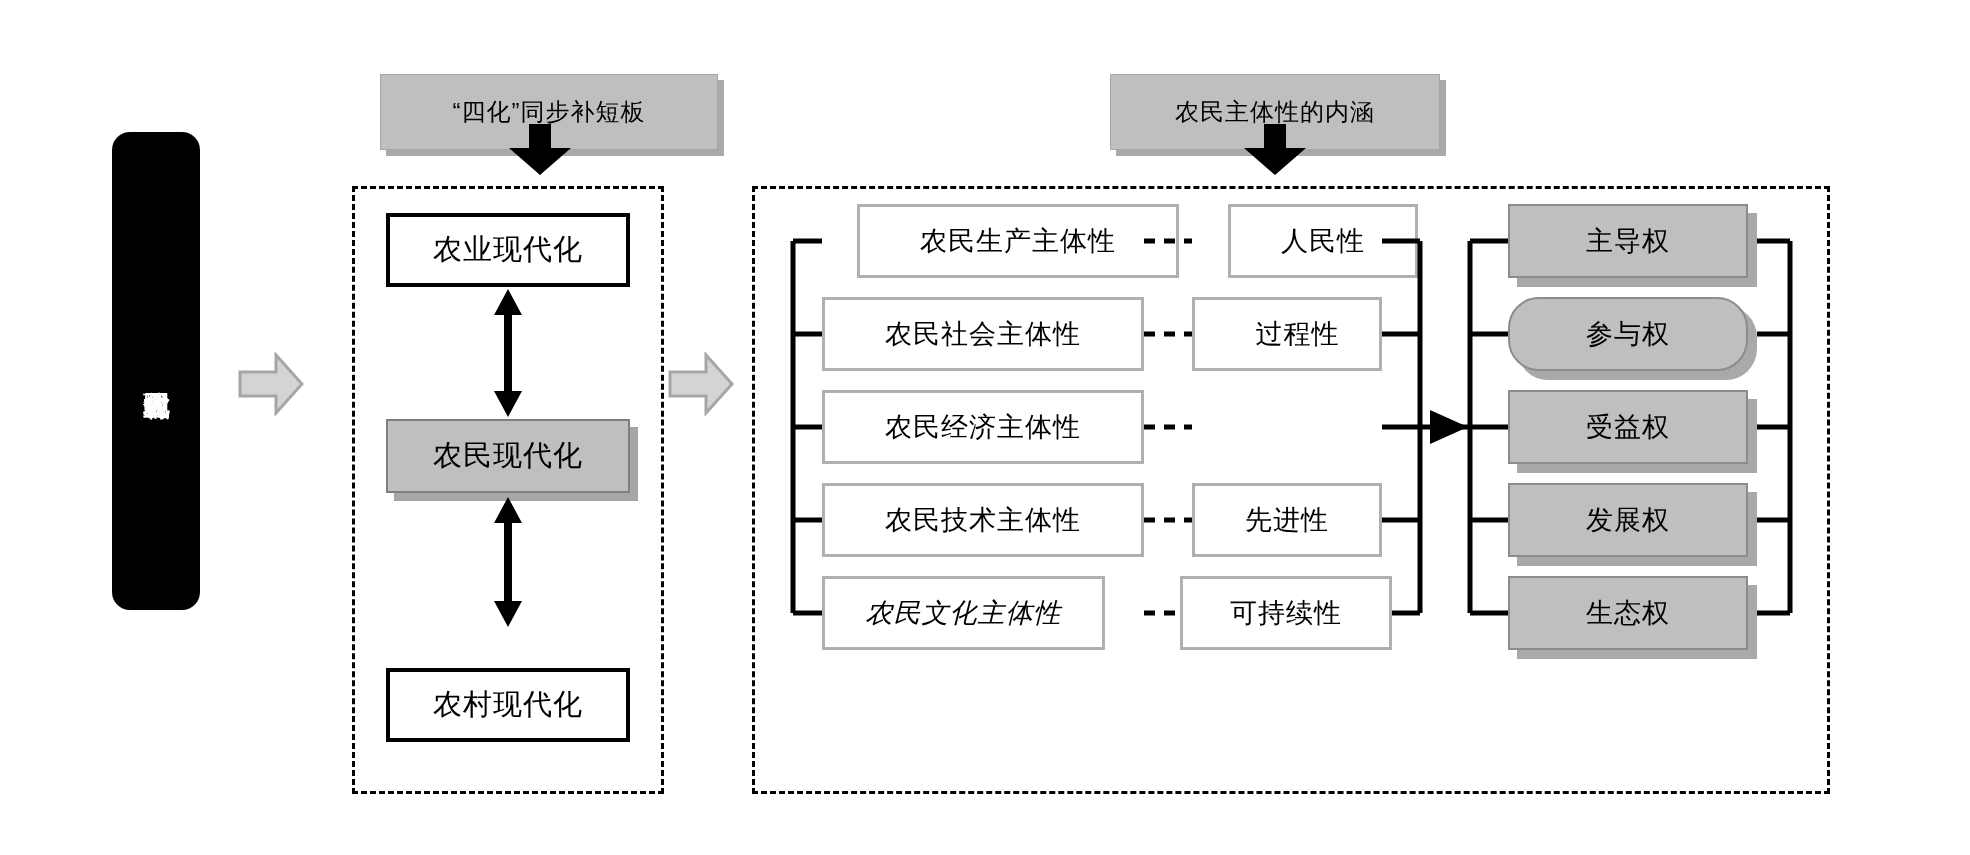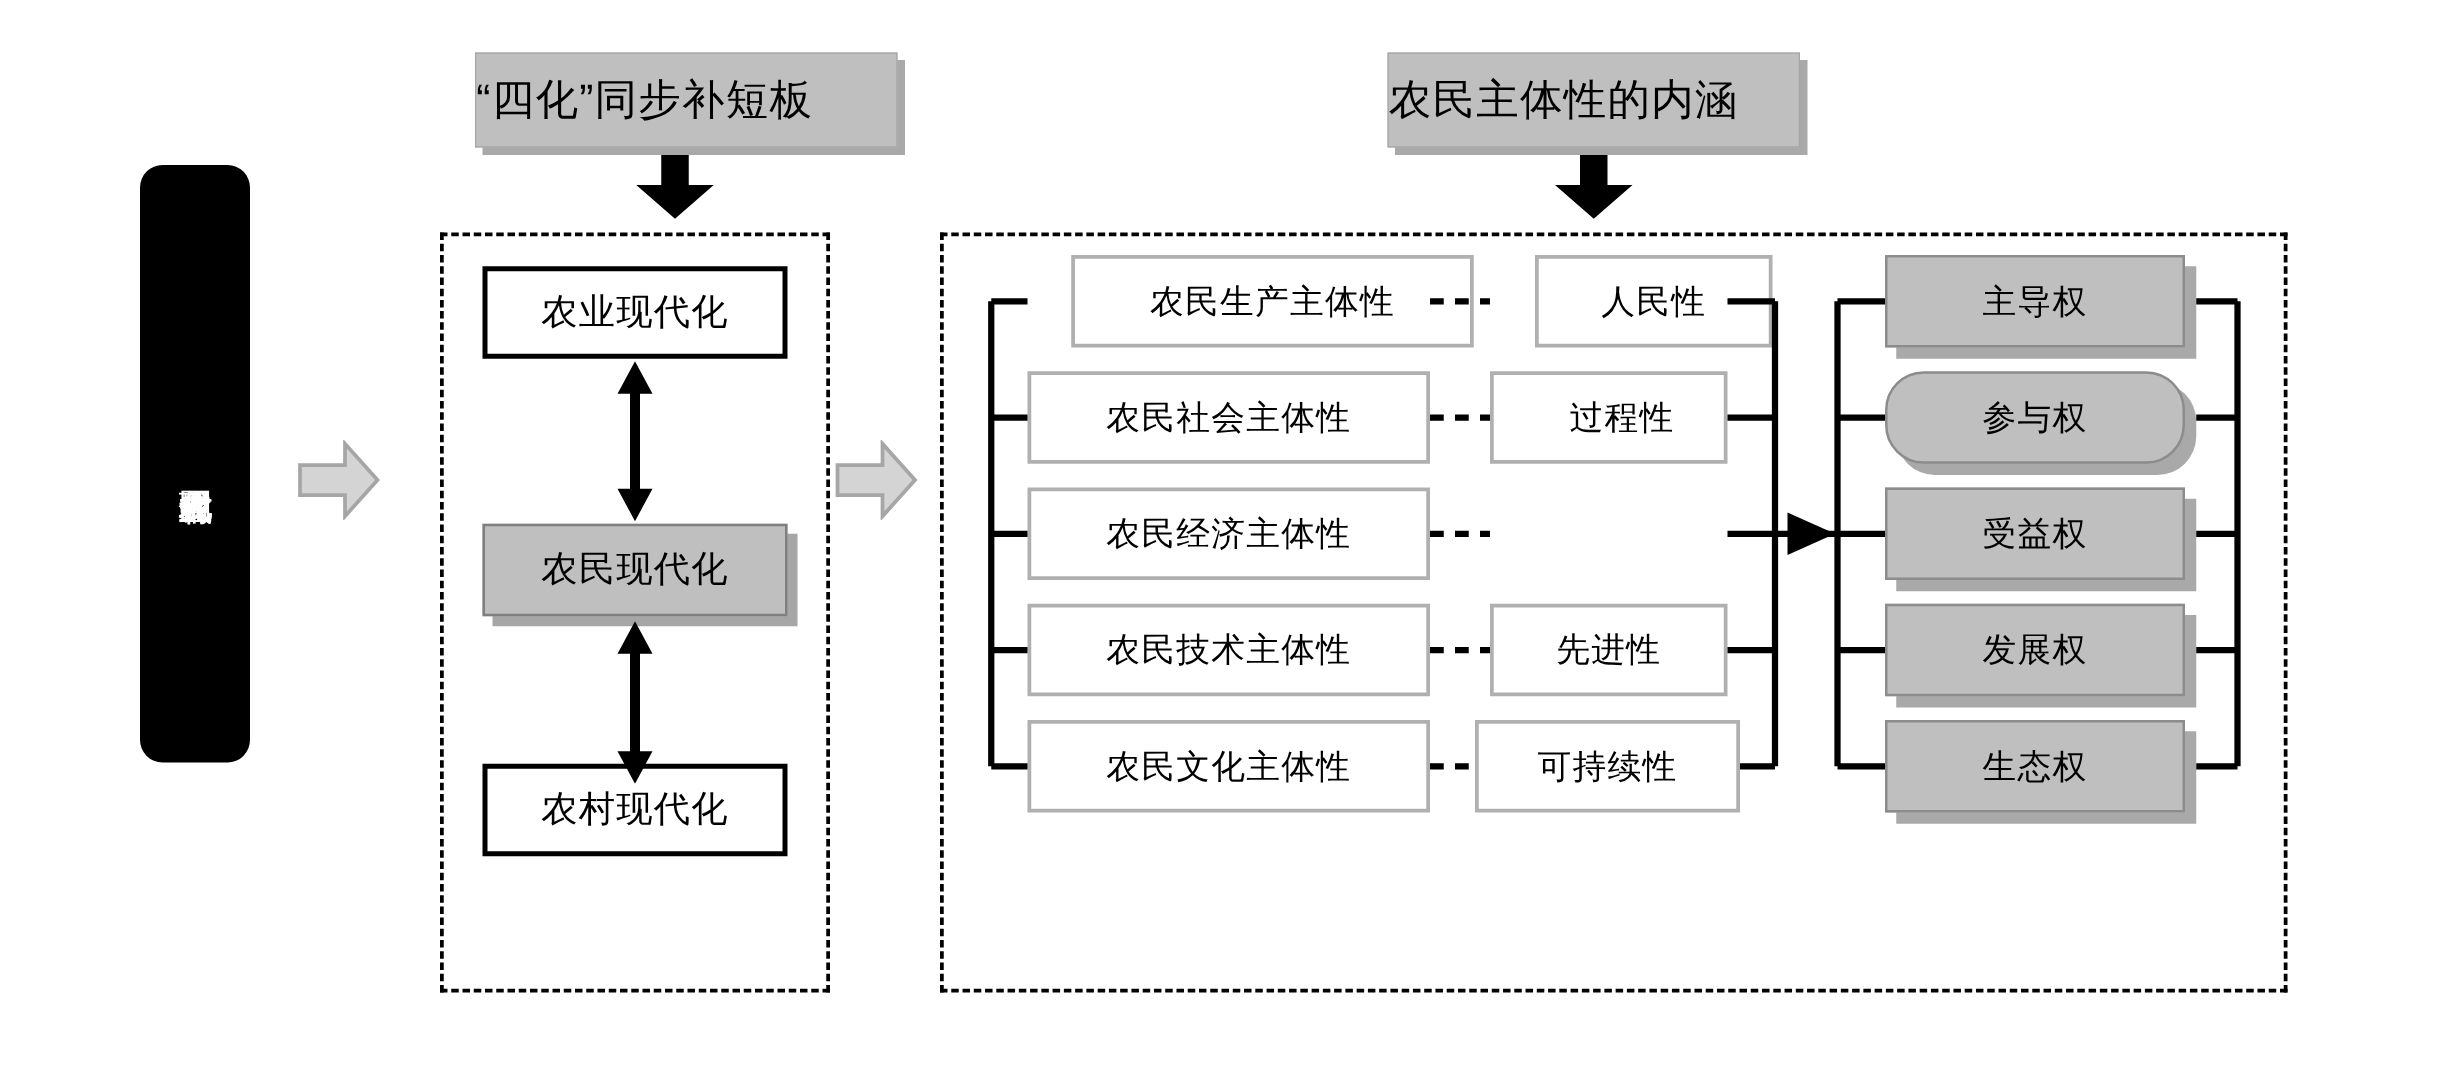--- a/index.html
+++ b/index.html
@@ -41,24 +41,25 @@
     width: 66px; height: 64px;
   }
   .blockarrow svg { display: block; width: 100%; height: 100%; }
 
   
   .plate {
     position: absolute;
     background: #bfbfbf;
     border: 1px solid #a6a6a6;
     box-shadow: 6px 6px 0 rgba(140,140,140,0.75);
-    display: flex; align-items: center; 
+    display: flex; align-items: center; justify-content: center;
     color: #000;
-    font-size: 34px;
+    font-size: 24px;
     letter-spacing: 1px;
+    margin-top: 32px;
   }
   #plate-left  { left: 380px; top: 42px;  width: 338px; height: 76px; }
   #plate-right { left: 1110px; top: 42px; width: 330px; height: 76px; }
 
   
   .downarrow { position: absolute; width: 70px; height: 52px; }
   .downarrow svg { display:block; width:100%; height:100%; }
 
   
   .panel {
@@ -75,21 +76,21 @@
     display: flex; align-items: center; justify-content: center;
     font-size: 29px; color: #000; letter-spacing: 1px;
   }
   .mbox.white { background:#fff; border: 4px solid #000; }
   .mbox.grey  {
     background:#bfbfbf; border: 2px solid #7f7f7f;
     box-shadow: 8px 8px 0 rgba(150,150,150,0.85);
   }
   #m-agri    { left: 386px; top: 213px; width: 244px; height: 74px; }
   #m-farmer  { left: 386px; top: 419px; width: 244px; height: 74px; }
-  #m-rural   { left: 386px; top: 611px; width: 244px; height: 74px; }
+  #m-rural   { left: 386px; top: 668px; width: 244px; height: 74px; }
 
   
   .vdbl { position:absolute; width: 34px; }
   .vdbl svg { display:block; width:100%; height:100%; }
 
   
   .rbox {
     position: absolute;
     display: flex; align-items: center; justify-content: center;
     color:#000; letter-spacing: 1px;
@@ -182,21 +183,21 @@
   </div>
   <div class="rbox plainbox" style="left:822px; top:297px;  width:322px; height:74px;">
     <span>农民社会主体性</span>
   </div>
   <div class="rbox plainbox" style="left:822px; top:390px;  width:322px; height:74px;">
     <span>农民经济主体性</span>
   </div>
   <div class="rbox plainbox" style="left:822px; top:483px;  width:322px; height:74px;">
     <span>农民技术主体性</span>
   </div>
-  <div class="rbox plainbox" style="left:822px; top:576px;  width:322px; height:74px;">
+  <div class="rbox plainbox" style="left:822px; top:576px;  width:283px; height:74px;font-style:italic;">
     <span>农民文化主体性</span>
   </div>
 
   <div class="rbox plainbox" style="left:1192px; top:204px; width:190px; height:74px;margin-left:36px;">
     <span>人民性</span>
   </div>
   <div class="rbox plainbox" style="left:1192px; top:297px; width:190px; height:74px;padding-left:21px;">
     <span>过程性</span>
   </div>
   <div class="rbox plainbox" style="left:1192px; top:483px; width:190px; height:74px;">

